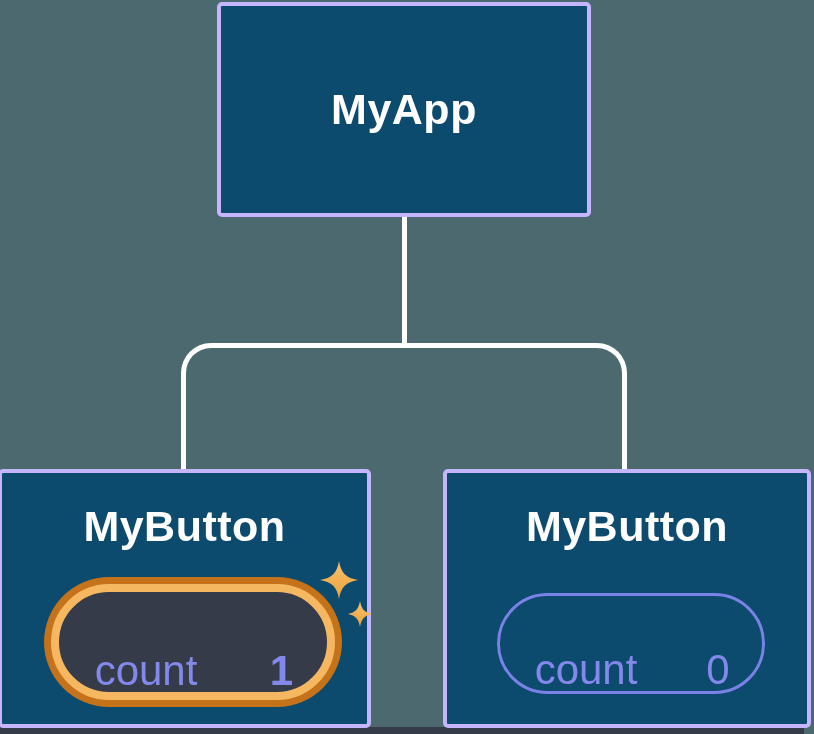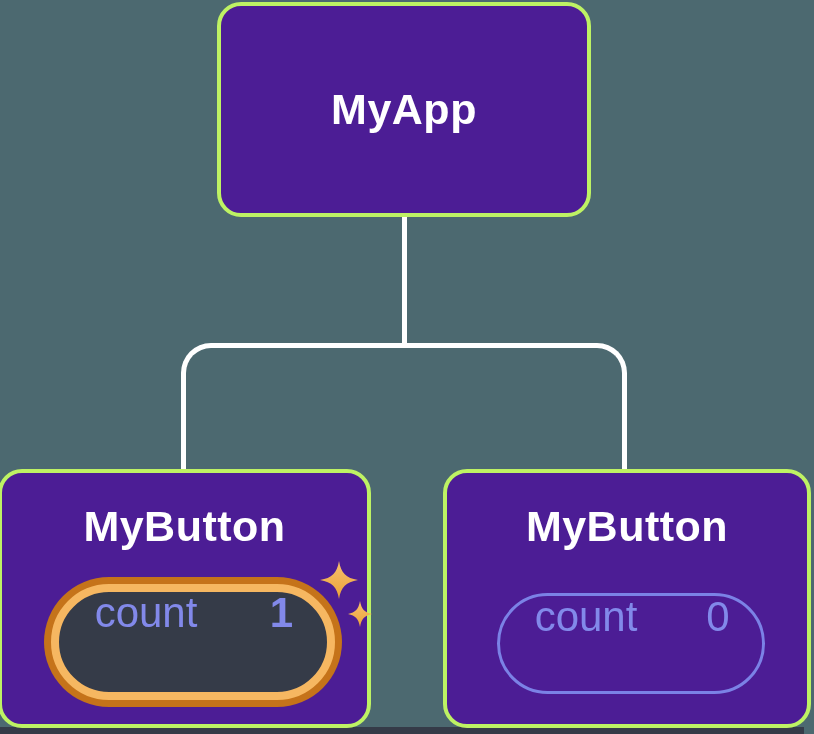--- a/index.html
+++ b/index.html
@@ -10,23 +10,23 @@
     overflow:hidden;
   }
   .canvas{
     position:relative;
     width:814px;height:734px;
     background:#4C6970;
   }
   
   .node{
     position:absolute;
-    background:#4c1d95;
-    border:4px solid #bef264;
-    border-radius:24px;
+    background:#0c4a6e;
+    border:4px solid #c4b5fd;
+    border-radius:5px;
     box-sizing:border-box;
     z-index:2;
   }
   .node-label{
     position:absolute;
     left:0;right:0;
     text-align:center;
     color:#FFFFFF;
     font-size:43px;
     font-weight:600;
@@ -56,21 +56,21 @@
     border-right:5px solid #FFFFFF;
     border-radius:30px 30px 0 0;
     z-index:1;
   }
   
   .pill{
     position:absolute;
     box-sizing:border-box;
     border-radius:999px;
     display:flex;
-    align-items:flex-start;
+    align-items:flex-end;
     z-index:3;
   }
   .pill-highlighted{
     left:49px;top:111px;
     width:284px;height:116px;
     border:8px solid #F6B761;
     box-shadow:0 0 0 7px #C5731A;
     background:#353B48;
   }
   .pill-plain{

